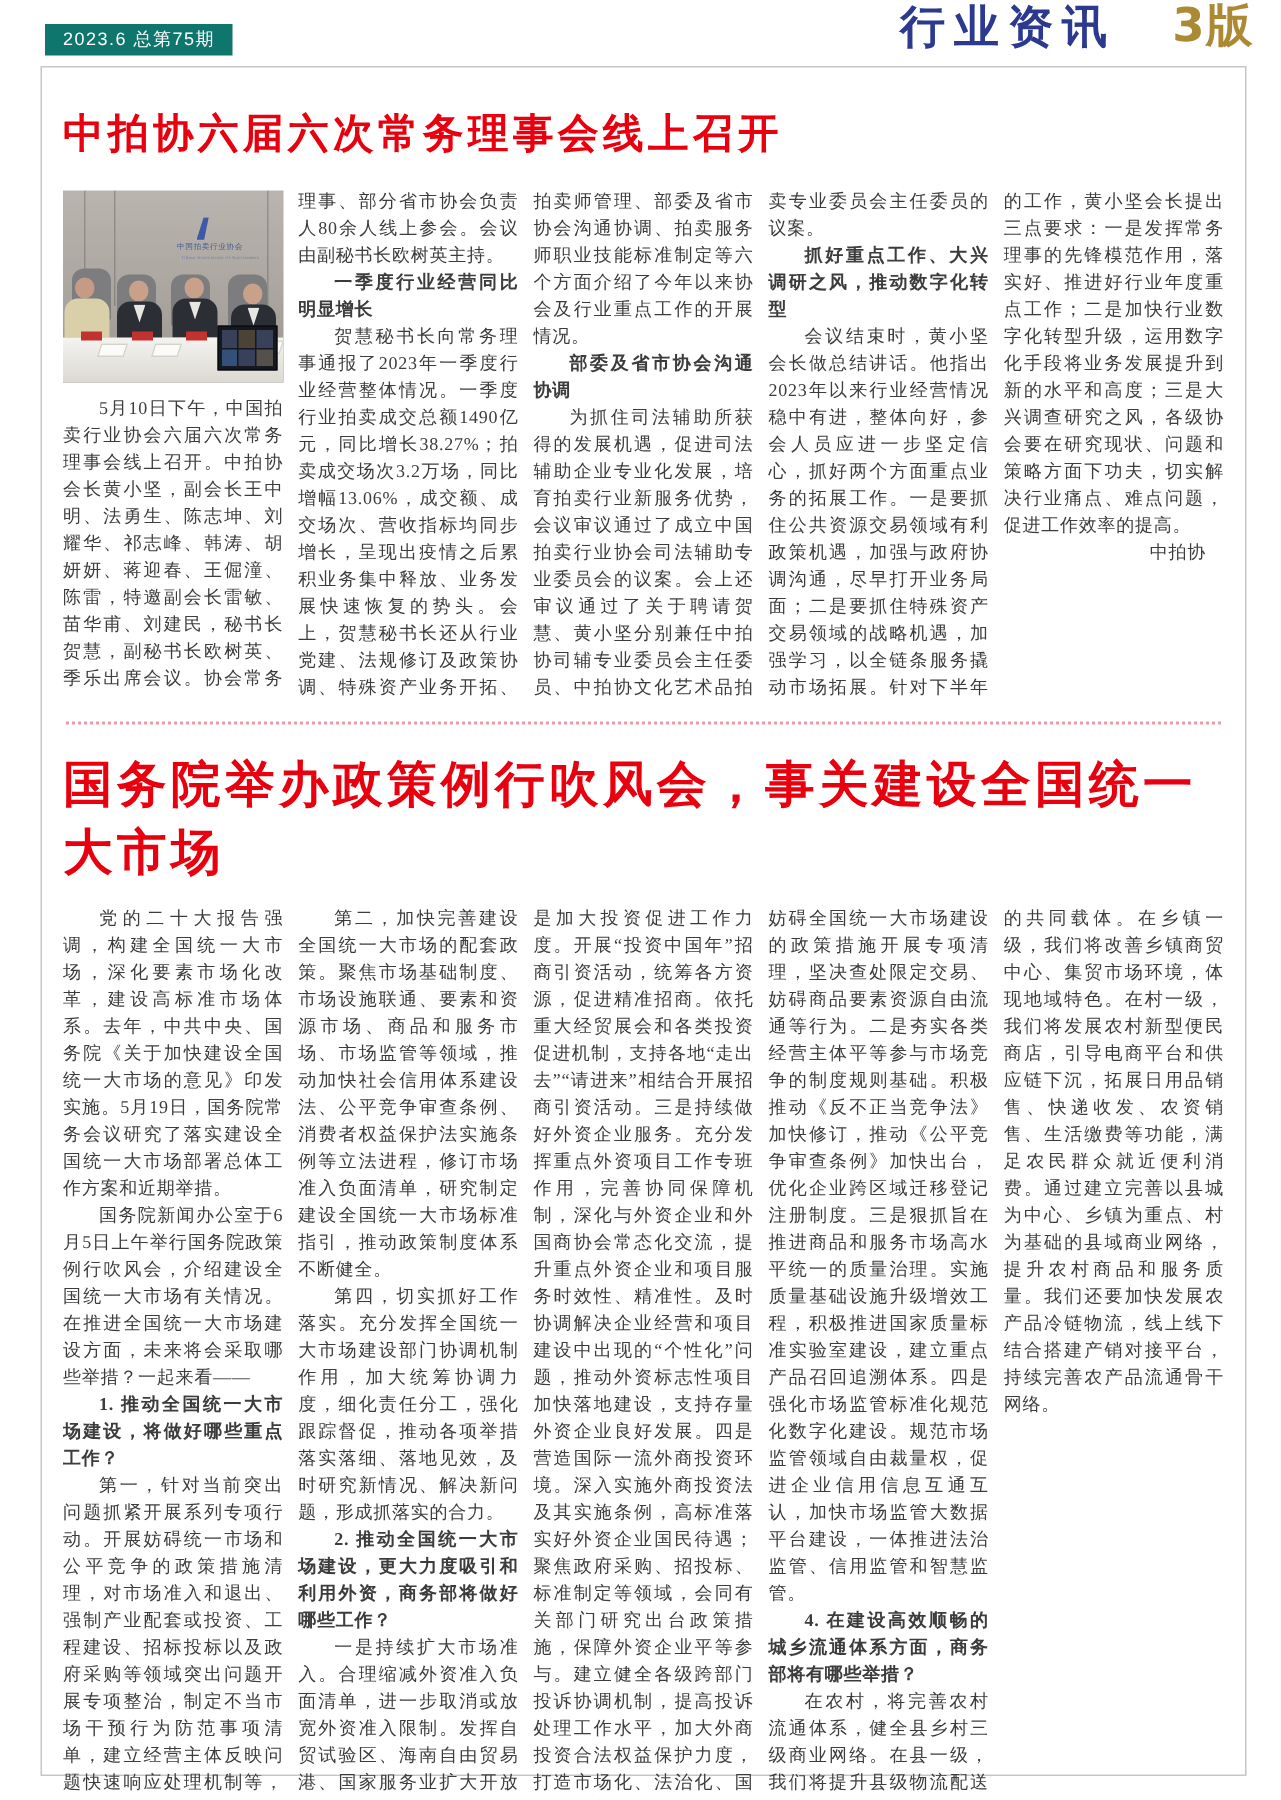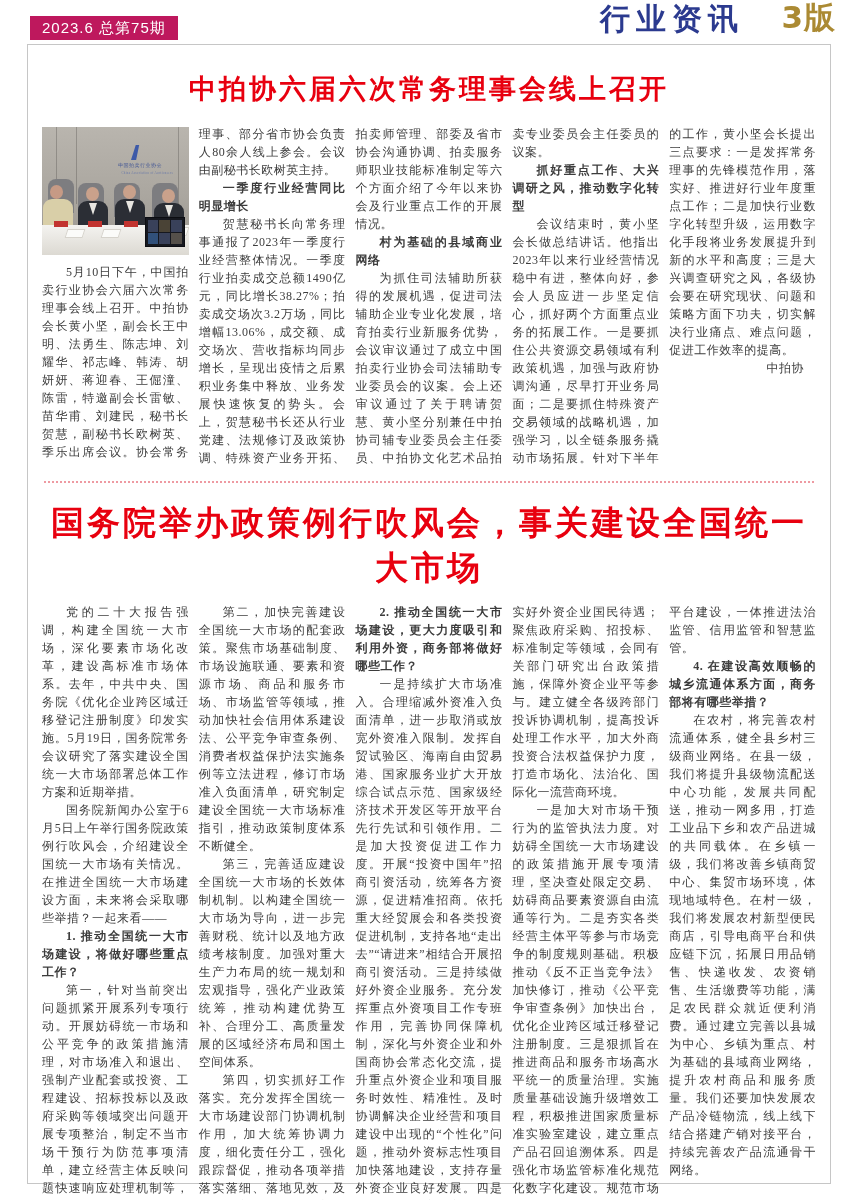--- a/index.html
+++ b/index.html
@@ -4,43 +4,43 @@
 <style>
   html,body{margin:0;padding:0;}
   body{
     width:854px;height:1200px;position:relative;background:#ffffff;
     font-family:"Liberation Serif","DejaVu Serif",serif;
     -webkit-font-smoothing:antialiased;
   }
   
   .masthead{position:absolute;left:0;top:0;width:854px;height:44px;}
   .issue-box{
-    position:absolute;left:30px;top:16px;background:#be185d;color:#fff;
+    position:absolute;left:30px;top:16px;background:#0f766e;color:#fff;
     font-family:"Liberation Sans","DejaVu Sans",sans-serif;
-    font-size:15px;line-height:1;padding:4px 12px 5px;letter-spacing:1px;
+    font-size:12px;line-height:1;padding:4px 12px 5px;letter-spacing:1px;
   }
   .section-title{
     position:absolute;right:110px;top:2px;color:#2b3a8f;
     font-family:"Liberation Serif","DejaVu Serif",serif;
     font-weight:bold;font-size:30px;letter-spacing:6px;line-height:1.1;
   }
   .page-no{
     position:absolute;right:18px;top:0px;color:#ab8a33;
     font-family:"DejaVu Sans","Liberation Sans",sans-serif;
     font-weight:bold;font-size:31px;letter-spacing:1px;line-height:1.1;
   }
   
   .content-box{
     position:absolute;left:27px;top:44px;width:804px;height:1140px;
     border:1px solid #c6c6c6;box-sizing:border-box;padding:14px 14px 10px;
     background:#fff;
   }
   .art-title{
     font-family:"DejaVu Sans","Liberation Sans",sans-serif;
-    font-weight:bold;color:#e8000f;text-align:center;
+    font-weight:bold;color:#e8000f;
     letter-spacing:3px;margin:0;
   }
   .art1-title{font-size:27px;padding:12px 0 4px;}
   .art2-title{font-size:33px;padding:8px 0 2px;}
   .art-body{
     column-count:5;column-gap:10px;column-fill:auto;overflow:hidden;
     font-size:12px;line-height:1.5;color:#3c3c3c;text-align:justify;
     letter-spacing:0.5px;margin-top:14px;
   }
   .art1-body{height:342px;}
@@ -153,38 +153,37 @@
         <div class="video-cell"></div>
         <div class="video-cell"></div>
         <div class="video-cell"></div>
         <div class="video-cell"></div>
       </div>
     </div>
 
     <p>5月10日下午，中国拍卖行业协会六届六次常务理事会线上召开。中拍协会长黄小坚，副会长王中明、法勇生、陈志坤、刘耀华、祁志峰、韩涛、胡妍妍、蒋迎春、王倔潼、陈雷，特邀副会长雷敏、苗华甫、刘建民，秘书长贺慧，副秘书长欧树英、季乐出席会议。协会常务理事、部分省市协会负责人80余人线上参会。会议由副秘书长欧树英主持。</p>
     <p class="subhead">一季度行业经营同比明显增长</p>
     <p>贺慧秘书长向常务理事通报了2023年一季度行业经营整体情况。一季度行业拍卖成交总额1490亿元，同比增长38.27%；拍卖成交场次3.2万场，同比增幅13.06%，成交额、成交场次、营收指标均同步增长，呈现出疫情之后累积业务集中释放、业务发展快速恢复的势头。会上，贺慧秘书长还从行业党建、法规修订及政策协调、特殊资产业务开拓、拍卖师管理、部委及省市协会沟通协调、拍卖服务师职业技能标准制定等六个方面介绍了今年以来协会及行业重点工作的开展情况。</p>
-    <p class="subhead">村为基础的县域商业网络</p>
+    <p class="subhead">部委及省市协会沟通协调</p>
     <p>为抓住司法辅助所获得的发展机遇，促进司法辅助企业专业化发展，培育拍卖行业新服务优势，会议审议通过了成立中国拍卖行业协会司法辅助专业委员会的议案。会上还审议通过了关于聘请贺慧、黄小坚分别兼任中拍协司辅专业委员会主任委员、中拍协文化艺术品拍卖专业委员会主任委员的议案。</p>
     <p class="subhead">抓好重点工作、大兴调研之风，推动数字化转型</p>
     <p>会议结束时，黄小坚会长做总结讲话。他指出2023年以来行业经营情况稳中有进，整体向好，参会人员应进一步坚定信心，抓好两个方面重点业务的拓展工作。一是要抓住公共资源交易领域有利政策机遇，加强与政府协调沟通，尽早打开业务局面；二是要抓住特殊资产交易领域的战略机遇，加强学习，以全链条服务撬动市场拓展。针对下半年的工作，黄小坚会长提出三点要求：一是发挥常务理事的先锋模范作用，落实好、推进好行业年度重点工作；二是加快行业数字化转型升级，运用数字化手段将业务发展提升到新的水平和高度；三是大兴调查研究之风，各级协会要在研究现状、问题和策略方面下功夫，切实解决行业痛点、难点问题，促进工作效率的提高。</p>
     <p class="signature">中拍协</p>
   </div>
 
   <hr class="dotted-sep">
 
   <h1 class="art-title art2-title">国务院举办政策例行吹风会，事关建设全国统一大市场</h1>
 
   <div class="art-body art2-body">
-    <p>党的二十大报告强调，构建全国统一大市场，深化要素市场化改革，建设高标准市场体系。去年，中共中央、国务院《优化企业跨区域迁移登记注册制度》印发实施。5月19日，国务院常务会议研究了落实建设全国统一大市场部署总体工作方案和近期举措。</p>
+    <p>党的二十大报告强调，构建全国统一大市场，深化要素市场化改革，建设高标准市场体系。去年，中共中央、国务院《关于加快建设全国统一大市场的意见》印发实施。5月19日，国务院常务会议研究了落实建设全国统一大市场部署总体工作方案和近期举措。</p>
     <p>国务院新闻办公室于6月5日上午举行国务院政策例行吹风会，介绍建设全国统一大市场有关情况。在推进全国统一大市场建设方面，未来将会采取哪些举措？一起来看——</p>
     <p class="question">1. 推动全国统一大市场建设，将做好哪些重点工作？</p>
     <p>第一，针对当前突出问题抓紧开展系列专项行动。开展妨碍统一市场和公平竞争的政策措施清理，对市场准入和退出、强制产业配套或投资、工程建设、招标投标以及政府采购等领域突出问题开展专项整治，制定不当市场干预行为防范事项清单，建立经营主体反映问题快速响应处理机制等，运用约谈整改、问效评估、案例通报等方式强化制度刚性约束。</p>
     <p>第二，加快完善建设全国统一大市场的配套政策。聚焦市场基础制度、市场设施联通、要素和资源市场、商品和服务市场、市场监管等领域，推动加快社会信用体系建设法、公平竞争审查条例、消费者权益保护法实施条例等立法进程，修订市场准入负面清单，研究制定建设全国统一大市场标准指引，推动政策制度体系不断健全。</p>
-    <p>第三，完善适应建设全国统一大市场的长效体制机制。以构建全国统一大市场为导向，进一步完善财税、统计以及地方政绩考核制度。加强对重大生产力布局的统一规划和宏观指导，强化产业政策统筹，推动构建优势互补、合理分工、高质量发展的区域经济布局和国土空间体系。</p>
     <p>第四，切实抓好工作落实。充分发挥全国统一大市场建设部门协调机制作用，加大统筹协调力度，细化责任分工，强化跟踪督促，推动各项举措落实落细、落地见效，及时研究新情况、解决新问题，形成抓落实的合力。</p>
     <p class="question">2. 推动全国统一大市场建设，更大力度吸引和利用外资，商务部将做好哪些工作？</p>
     <p>一是持续扩大市场准入。合理缩减外资准入负面清单，进一步取消或放宽外资准入限制。发挥自贸试验区、海南自由贸易港、国家服务业扩大开放综合试点示范、国家级经济技术开发区等开放平台先行先试和引领作用。二是加大投资促进工作力度。开展“投资中国年”招商引资活动，统筹各方资源，促进精准招商。依托重大经贸展会和各类投资促进机制，支持各地“走出去”“请进来”相结合开展招商引资活动。三是持续做好外资企业服务。充分发挥重点外资项目工作专班作用，完善协同保障机制，深化与外资企业和外国商协会常态化交流，提升重点外资企业和项目服务时效性、精准性。及时协调解决企业经营和项目建设中出现的“个性化”问题，推动外资标志性项目加快落地建设，支持存量外资企业良好发展。四是营造国际一流外商投资环境。深入实施外商投资法及其实施条例，高标准落实好外资企业国民待遇；聚焦政府采购、招投标、标准制定等领域，会同有关部门研究出台政策措施，保障外资企业平等参与。建立健全各级跨部门投诉协调机制，提高投诉处理工作水平，加大外商投资合法权益保护力度，打造市场化、法治化、国际化一流营商环境。</p>
     <p>一是加大对市场干预行为的监管执法力度。对妨碍全国统一大市场建设的政策措施开展专项清理，坚决查处限定交易、妨碍商品要素资源自由流通等行为。二是夯实各类经营主体平等参与市场竞争的制度规则基础。积极推动《反不正当竞争法》加快修订，推动《公平竞争审查条例》加快出台，优化企业跨区域迁移登记注册制度。三是狠抓旨在推进商品和服务市场高水平统一的质量治理。实施质量基础设施升级增效工程，积极推进国家质量标准实验室建设，建立重点产品召回追溯体系。四是强化市场监管标准化规范化数字化建设。规范市场监管领域自由裁量权，促进企业信用信息互通互认，加快市场监管大数据平台建设，一体推进法治监管、信用监管和智慧监管。</p>
     <p class="question">4. 在建设高效顺畅的城乡流通体系方面，商务部将有哪些举措？</p>
     <p>在农村，将完善农村流通体系，健全县乡村三级商业网络。在县一级，我们将提升县级物流配送中心功能，发展共同配送，推动一网多用，打造工业品下乡和农产品进城的共同载体。在乡镇一级，我们将改善乡镇商贸中心、集贸市场环境，体现地域特色。在村一级，我们将发展农村新型便民商店，引导电商平台和供应链下沉，拓展日用品销售、快递收发、农资销售、生活缴费等功能，满足农民群众就近便利消费。通过建立完善以县城为中心、乡镇为重点、村为基础的县域商业网络，提升农村商品和服务质量。我们还要加快发展农产品冷链物流，线上线下结合搭建产销对接平台，持续完善农产品流通骨干网络。</p>
 
   </div>
 
 </div>

